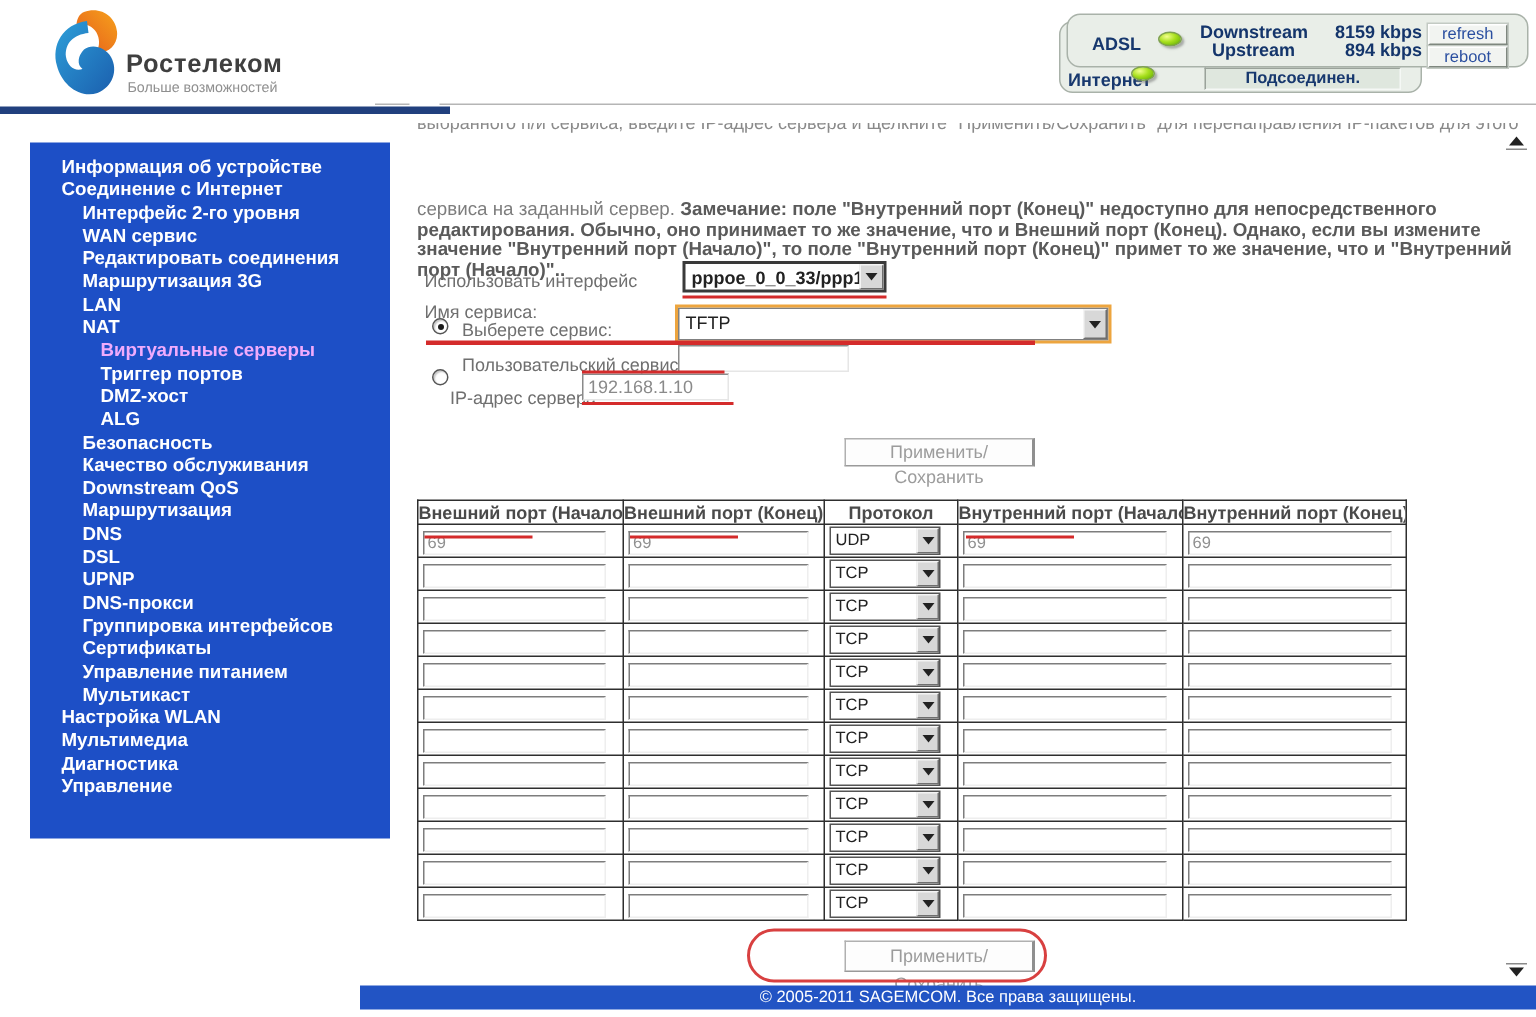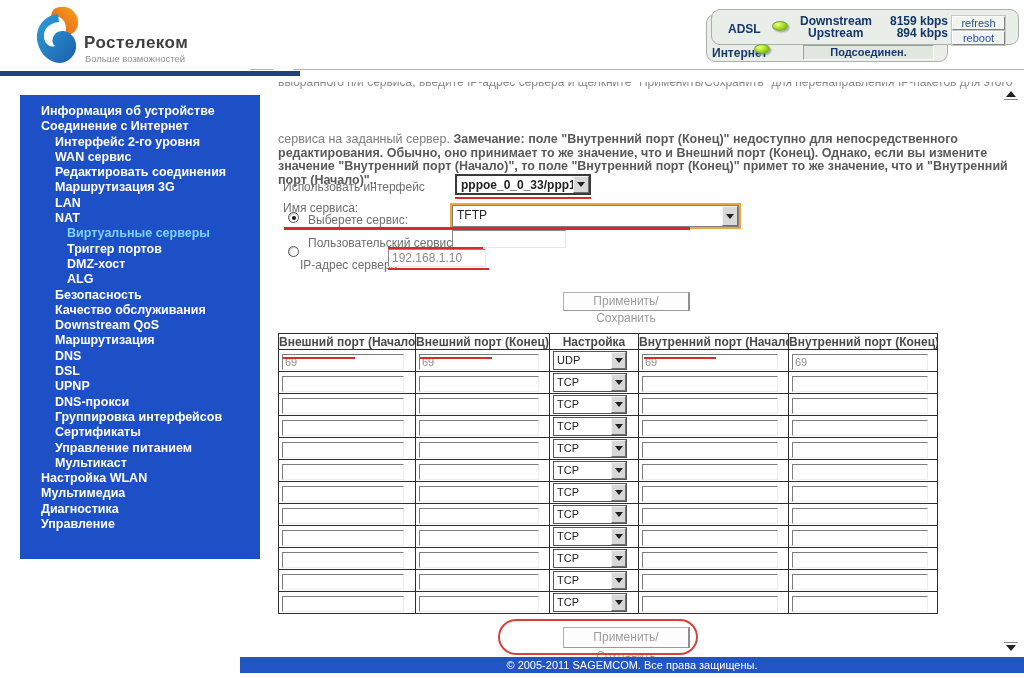--- a/index.html
+++ b/index.html
@@ -24,21 +24,21 @@
              border:1px solid; border-color:#ffffff #7f877f #7f877f #ffffff; box-shadow:0 0 0 1px #c3cac3; cursor:pointer; }
   .conn-box { background:#dfe7de; border:1px solid; border-color:#9aa29a #f5f8f5 #f5f8f5 #9aa29a;
               font:bold 11px "Liberation Sans",sans-serif; color:#17386e; text-align:center; line-height:13px; }
 
   
   #sidebar { left:0; top:95px; width:240px; height:464px; background:#1d4fc6; padding:9px 0 0 13px;margin-left:20px; }
   .side-item { font:bold 12.5px "Liberation Sans",sans-serif; color:#ffffff; line-height:15.3px; white-space:nowrap; cursor:pointer; }
   .side-item.lvl0 { padding-left:8px; }
   .side-item.lvl1 { padding-left:22px; }
   .side-item.lvl2 { padding-left:34px; }
-  .side-item.selected { color:#7dd3fc; }
+  .side-item.selected { color:#f0abfc; }
 
   
   .para-clip { overflow:hidden; }
   .para-clip span { display:block; margin-top:-7px; font:12px "Liberation Sans",sans-serif; color:#8a8a8a; white-space:nowrap; }
   .para { font:12.5px/13.6px "Liberation Sans",sans-serif; color:#7d7d7d; }
   .para .note { font-weight:bold; color:#5a5a5a; }
   .bold-gray { font:bold 12.5px "Liberation Sans",sans-serif; color:#5a5a5a; }
   .lbl { font:12px "Liberation Sans",sans-serif; color:#6f6f6f; white-space:nowrap; }
 
   .fselect { background:#fff; display:flex; align-items:stretch; cursor:pointer; }
@@ -210,21 +210,21 @@
         <col style="width:137px;">
         <col style="width:134px;">
         <col style="width:89px;">
         <col style="width:150px;">
         <col style="width:149px;">
       </colgroup>
     <thead>
         <tr>
           <th>Внешний порт (Начало)</th>
           <th>Внешний порт (Конец)</th>
-          <th>Настройка</th>
+          <th>Протокол</th>
           <th>Внутренний порт (Начало)</th>
           <th>Внутренний порт (Конец)</th>
         </tr>
       </thead>
     <tbody>
         <tr>
           <td class="c1"><input class="cell-input" value="69" style=""></td>
           <td class="c2"><input class="cell-input" value="69" style=""></td>
           <td class="c3">
             <div class="fselect small">

